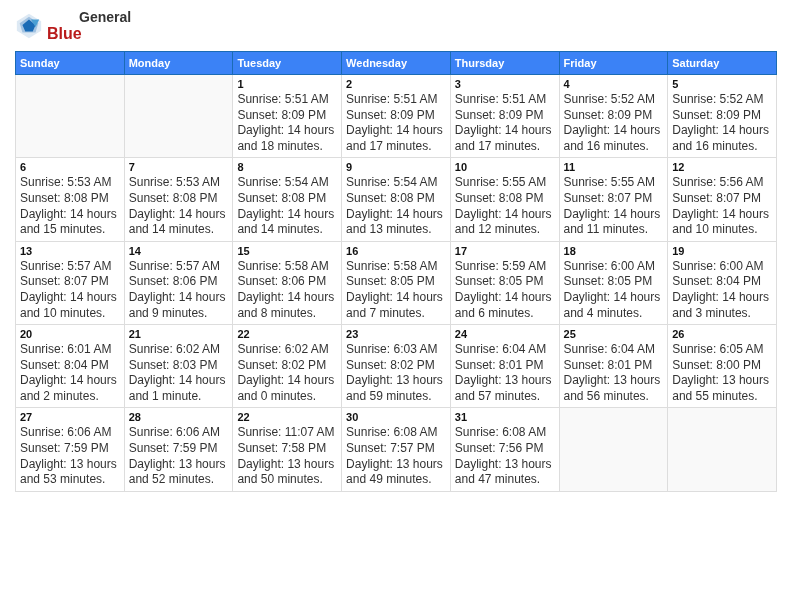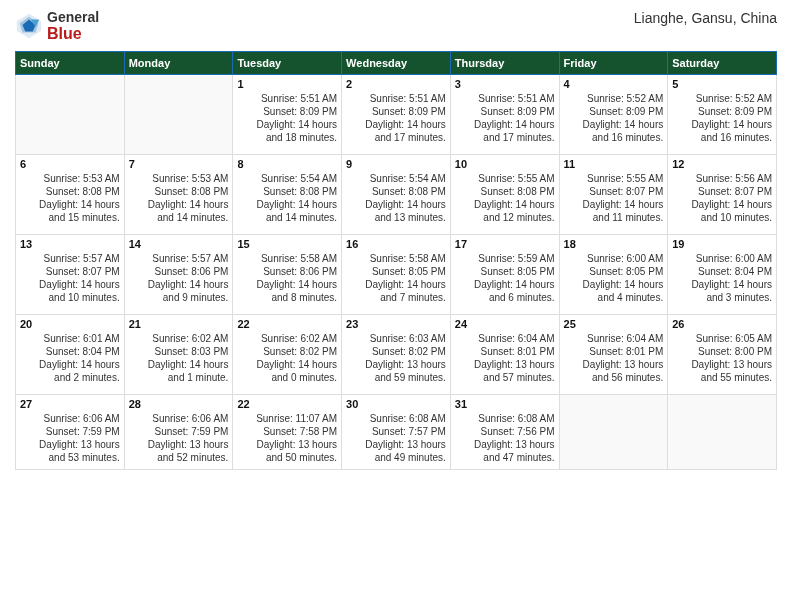--- a/index.html
+++ b/index.html
@@ -28,20 +28,21 @@
     }
     .logo-text {
       display: flex;
       flex-direction: column;
       line-height: 1.1;
     }
     .logo-general {
       font-size: 14px;
       font-weight: bold;
       color: #333;
+      margin-left: 32px;
     }
     .logo-blue {
       font-size: 16px;
       font-weight: bold;
       color: #b91c1c;
     }
     .logo-icon {
       width: 28px;
       height: 28px;
     }
@@ -57,21 +58,21 @@
     .location {
       font-size: 14px;
       color: #333;
     }
     .calendar {
       width: 100%;
       border-collapse: collapse;
       border: 1px solid #ccc;
     }
     .calendar th {
-      background-color: #14532d;
+      background-color: #3b82f6;
       color: white;
       font-size: 11px;
       font-weight: bold;
       padding: 5px 4px;
       text-align: left;
       border: 1px solid #1a6bb5;
     }
     .calendar td {
       width: calc(100% / 7);
       vertical-align: top;
@@ -86,24 +87,23 @@
       background: #f9f9f9;
     }
     .day-num {
       font-size: 11px;
       font-weight: bold;
       color: #111;
       display: block;
       margin-bottom: 2px;
     }
     .day-info {
-      font-size: 10px;
+      font-size: 12px;
       color: #333;
       line-height: 1.3;
-      text-align: right;
     }
     .last-row td {
       height: 75px;
     }
   </style>
 </head>
 <body>
 
 <div class="page">
   <div class="header">
@@ -113,21 +113,20 @@
         <polygon points="15,5 25,12 22,22 8,22 5,12" fill="#1a6bb5" opacity="0.3"></polygon>
         <polygon points="15,8 22,14 19,21 11,21 8,14" fill="#1a6bb5"></polygon>
         <polygon points="17,8 26,8 22,16" fill="#4a9fd4"></polygon>
       </svg>
       <div class="logo-text">
         <span class="logo-general">General</span>
         <span class="logo-blue">Blue</span>
       </div>
     </div>
     <div class="title-block">
-      <div class="location">Lianghe, Gansu, China</div>
     </div>
   </div>
 
   <table class="calendar">
     <thead>
       <tr>
         <th>Sunday</th>
         <th>Monday</th>
         <th>Tuesday</th>
         <th>Wednesday</th>

